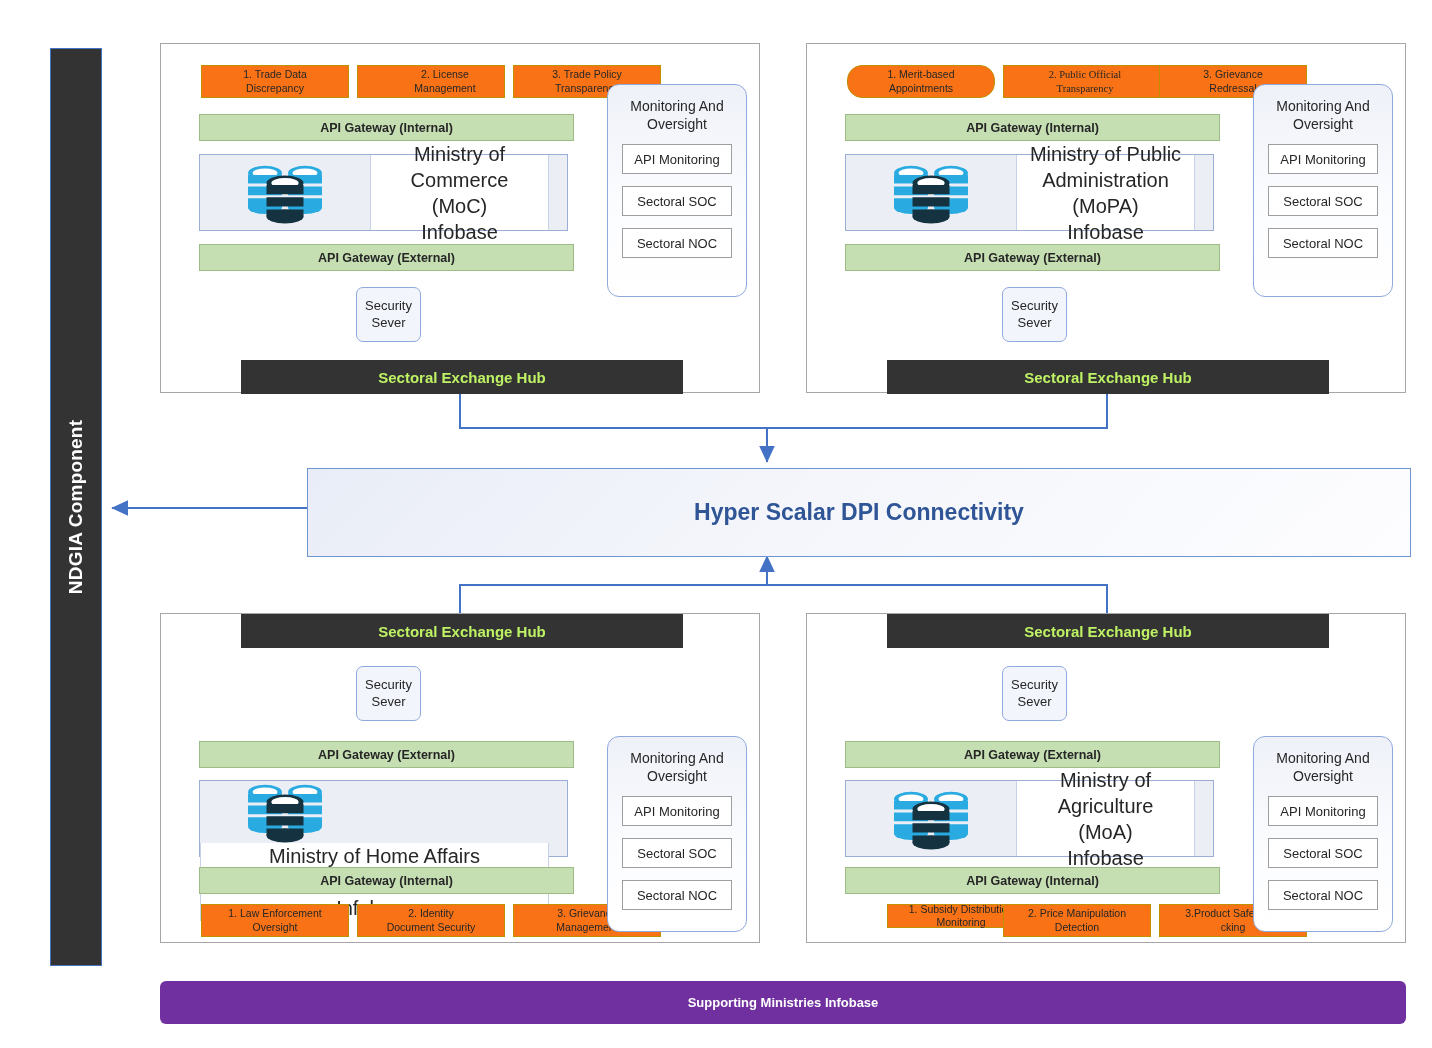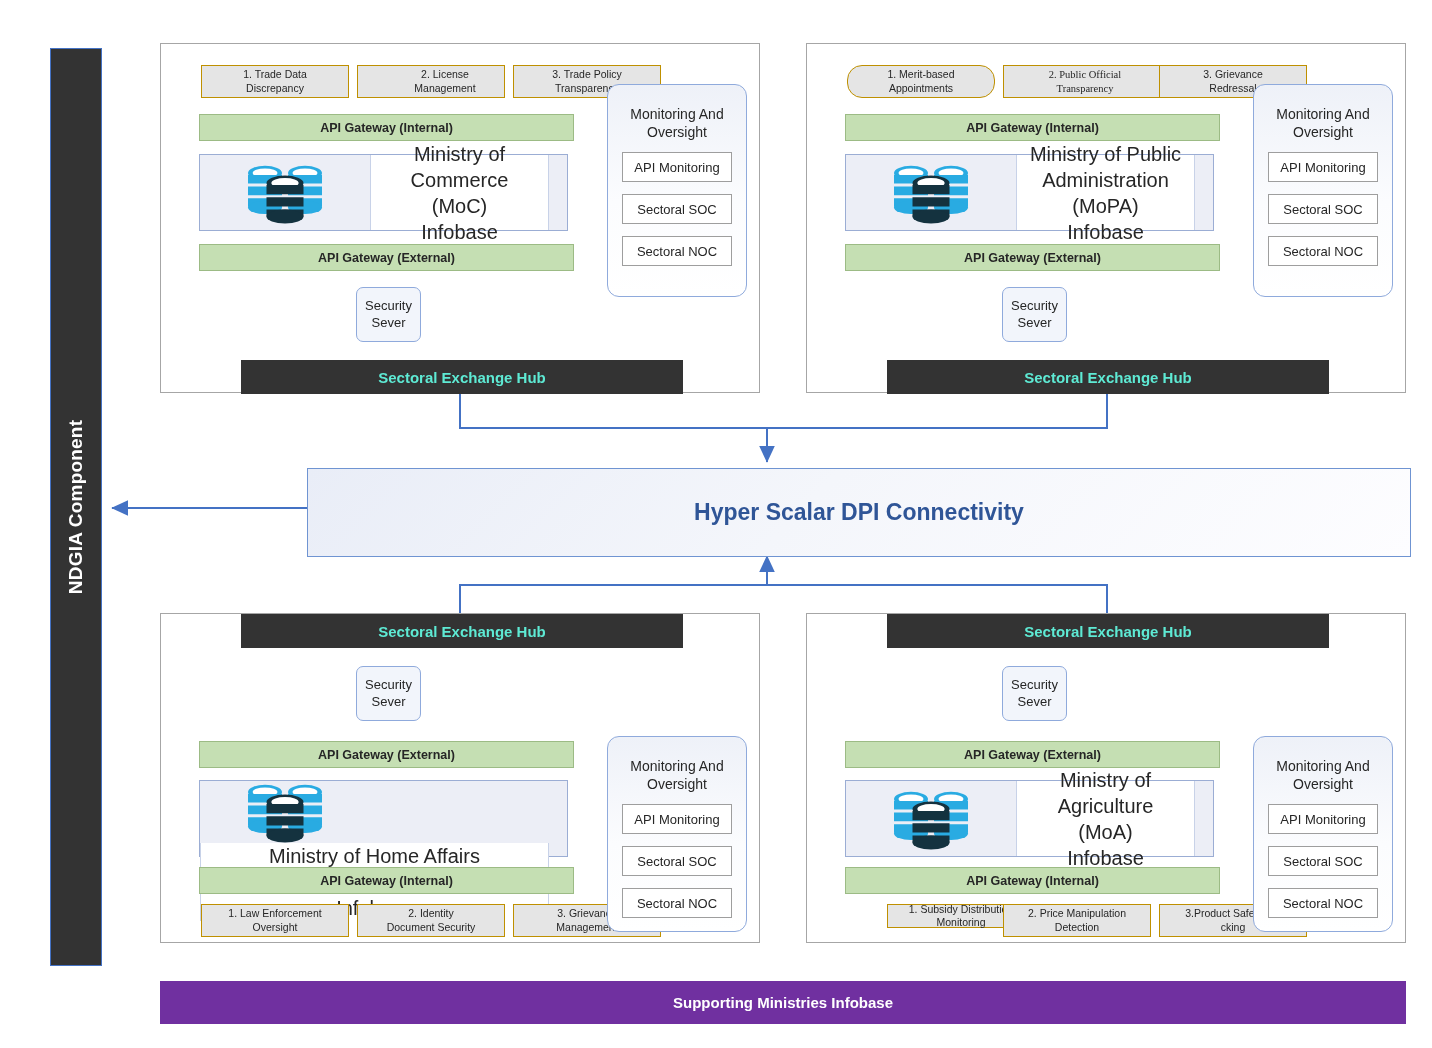--- a/index.html
+++ b/index.html
@@ -34,21 +34,21 @@
   }
 
   
   .panel{
     background:#ffffff;
     border:1px solid #a6a6a6;
   }
 
   
   .ucase{
-    background:#e5e5e5;
+    background:#f97316;
     border:1px solid #bf9000;
     display:flex;align-items:center;justify-content:center;
     text-align:center;
     font-size:10.5px;
     line-height:1.25;
     color:#262626;
     padding:1px 2px;
   }
 
   
@@ -94,54 +94,54 @@
     font-size:13px;
     line-height:1.3;
     color:#262626;
   }
 
   
   .mon{
     background:linear-gradient(180deg,#eef1f8 0%,#fbfcfe 55%,#ffffff 100%);
     border:1px solid #8faadc;
     border-radius:12px;
-    padding-top:20px;
+    padding-top:12px;
   }
   .mon .montitle{
     text-align:center;font-size:14px;line-height:1.3;color:#262626;
     margin-bottom:11px;
   }
   .mon .mitem{
     height:28px;margin:0 14px 12px 14px;
     background:#ffffff;border:1px solid #9e9e9e;
     display:flex;align-items:center;justify-content:center;
     font-size:13px;color:#262626;
   }
 
   
   .hubbar{
     background:#333333;
     display:flex;align-items:center;justify-content:center;
-    color:#5eead4;font-weight:bold;font-size:15px;
+    color:#bef264;font-weight:bold;font-size:15px;
   }
 
   
   .centerbox{
     background:linear-gradient(135deg,#e9edf7 0%,#f4f6fb 45%,#fdfdff 100%);
     border:1px solid #6f94d2;
     display:flex;align-items:center;justify-content:center;
     color:#2f5597;font-weight:bold;font-size:23px;
   }
 
   
   .footer{
     background:#7030a0;
-    border-radius:0;
-    display:flex;align-items:center;justify-content:center;
-    color:#ffffff;font-weight:bold;font-size:15px;
+    border-radius:6px;
+    display:flex;align-items:center;justify-content:center;
+    color:#ffffff;font-weight:bold;font-size:13px;
   }
 
   
   .wires{position:absolute;left:0;top:0;width:1432px;height:1048px;pointer-events:none;}
 </style>
 </head>
 <body>
 
 <div id="stage">
 

